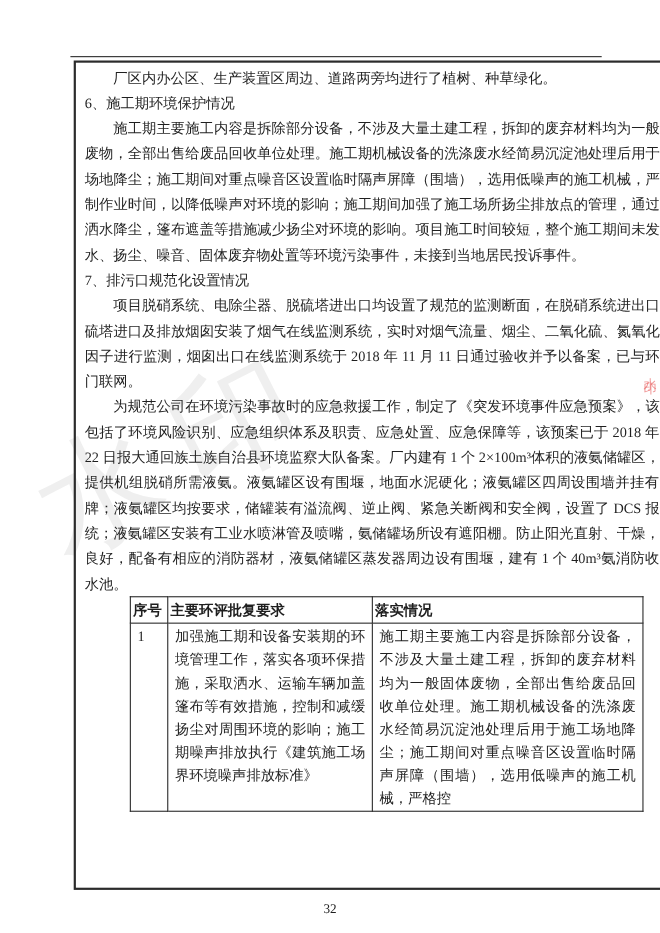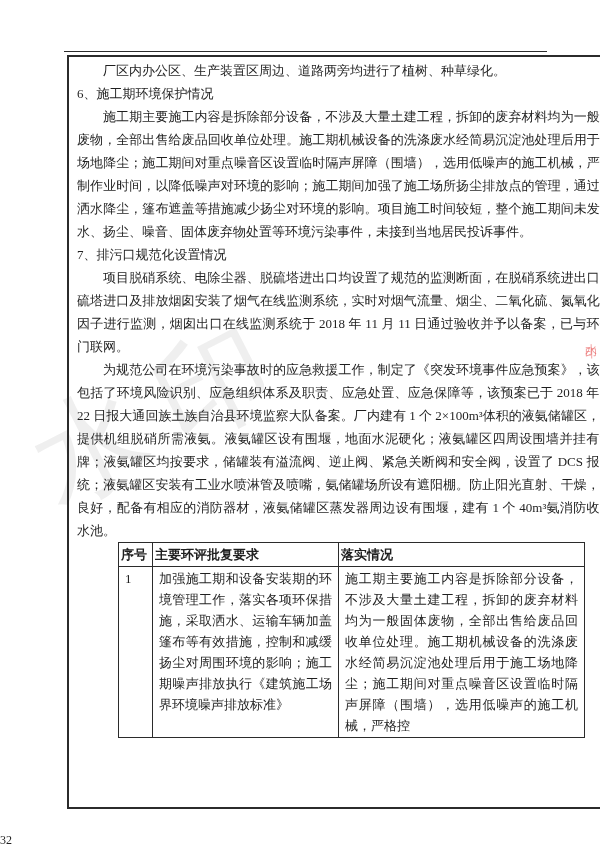--- a/index.html
+++ b/index.html
@@ -100,22 +100,23 @@
     vertical-align:middle;
     line-height:19px;
     padding:2px 2px;
   }
   .col-seq { width:34px; }
   .col-req { width:186px; }
   .col-impl { width:246px; }
   td.seq-cell { text-align:center; vertical-align:middle; }
   .page-number {
     position:absolute;
-    left:0; bottom:0;
+    left:0; bottom:14px;
     width:100%;
+    text-align:center;
     font-size:12px;
     z-index:1;
   }
 </style>
 </head>
 <body>
 
 <div class="page">
 
   <div class="watermark-diag">水印</div>

